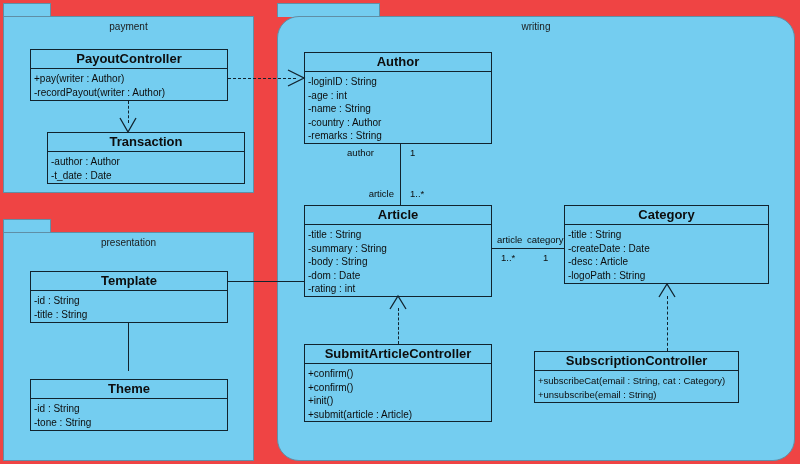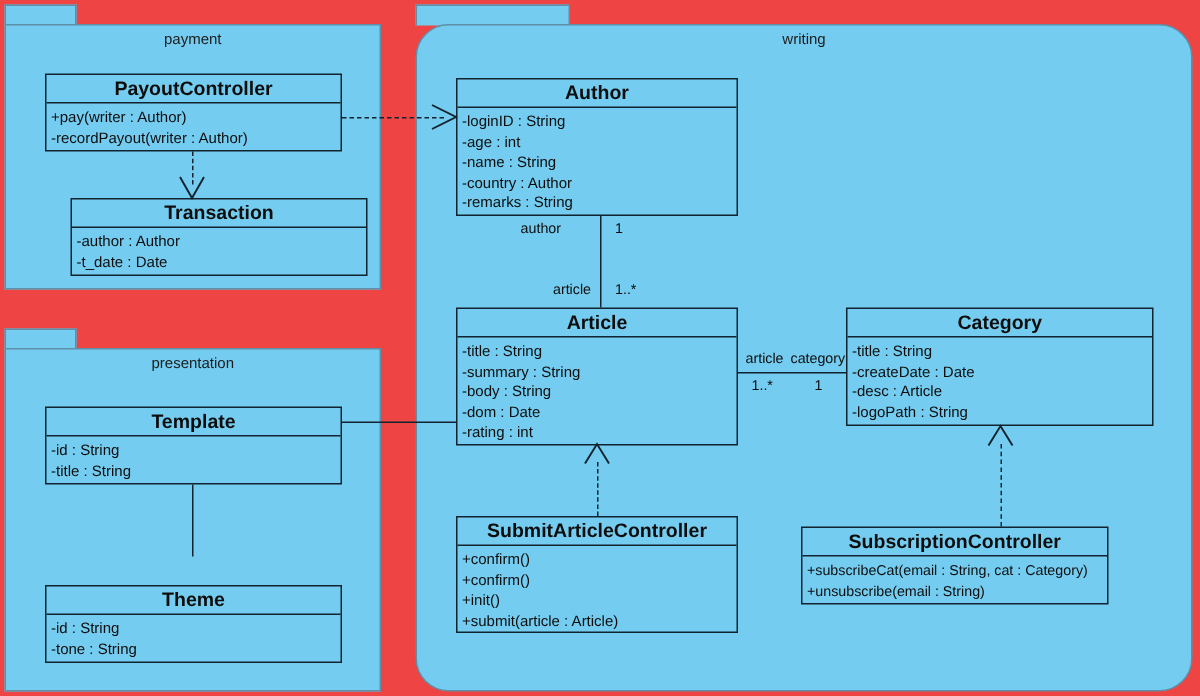--- a/index.html
+++ b/index.html
@@ -219,21 +219,21 @@
   </div>
 
   <div class="uclass" style="left:30px; top:271px; width:198px; height:52px;">
     <div class="cname">Template</div>
     <div class="compartment">
       <div class="member">-id : String</div>
       <div class="member">-title : String</div>
     </div>
   </div>
 
-  <div class="uclass" style="left:30px; top:390px; width:198px; height:52px;">
+  <div class="uclass" style="left:30px; top:379px; width:198px; height:52px;">
     <div class="cname">Theme</div>
     <div class="compartment">
       <div class="member">-id : String</div>
       <div class="member">-tone : String</div>
     </div>
   </div>
 
   <div class="vline" style="left:128px; top:323px; height:48px;"></div>
 
   <div class="hline" style="left:228px; top:281px; width:76px;"></div>

